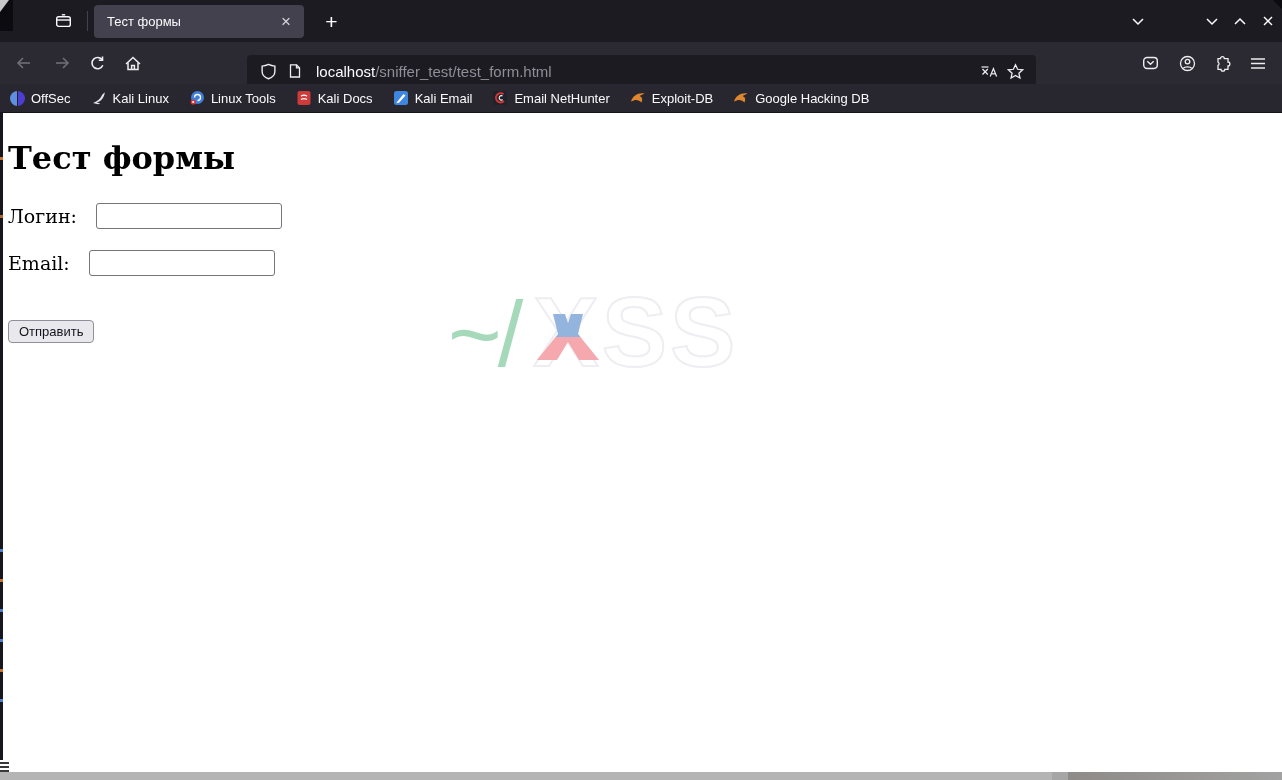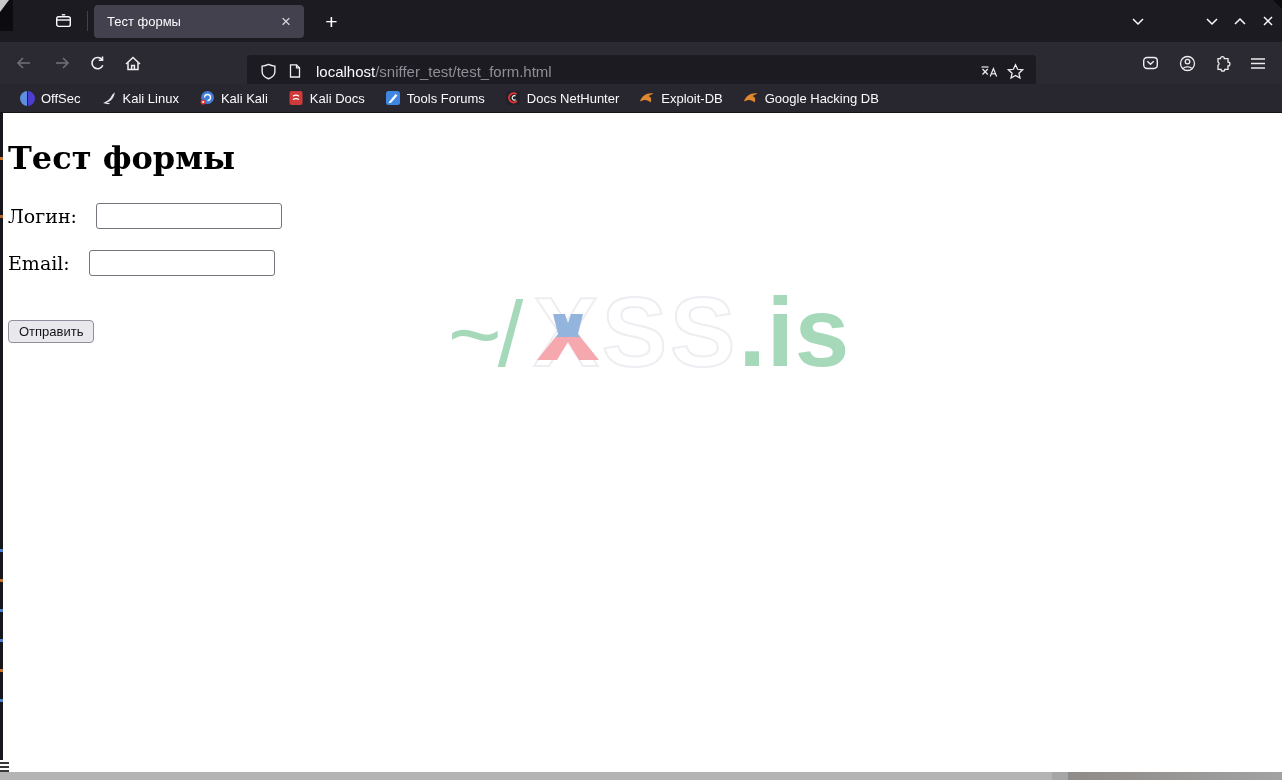--- a/index.html
+++ b/index.html
@@ -40,21 +40,21 @@
       border-radius:4px; display:flex; align-items:center; padding:8px 8px;margin-top:8px; }
   .url-text { flex:1; font-size:15px; margin-left:9px; white-space:nowrap; overflow:hidden; }
   .url-host { color:#fbfbfe; } .url-path { color:#8f8f99; }
   .urlbar-icon { width:26px; height:26px; display:flex; align-items:center; justify-content:center; }
   .right-btn { position:absolute; top:7px; width:28px; height:28px; display:flex;
       align-items:center; justify-content:center; }
   .btn-pocket { left:1136px; } .btn-account { left:1173px; } .btn-ext { left:1209px; } .btn-menu { left:1244px; }
 
   
   .bookmarksbar { position:absolute; left:0; top:84px; width:1282px; height:29px; background:#28272f;
-      border-bottom:1px solid #141419; display:flex; align-items:center; padding-left:16px; }
+      border-bottom:1px solid #141419; display:flex; align-items:center; padding-left:6px; }
   .bm-item { display:flex; align-items:center; gap:6px; margin-right:14px; padding:2px 3px;
       border-radius:3px; }
   .bm-label { color:#fbfbfe; font-size:13px; white-space:nowrap; }
   .bm-ico { width:16px; height:16px; display:flex; align-items:center; justify-content:center; }
   .ico-offsec { width:15px; height:15px; border-radius:50%;
       background:linear-gradient(90deg,#5e8fe0 0 44%,#22212a 44% 56%,#4b3ed0 56% 100%); }
 
   
   .content { position:absolute; left:0; top:113px; width:1282px; height:659px; background:#fff;
       color:#000; overflow:hidden; }
@@ -266,49 +266,49 @@
     </div>
     <div class="bm-item">
       <span class="bm-ico">
         <svg width="16" height="16" viewBox="0 0 16 16">
           <circle cx="8.5" cy="7.5" r="6.5" fill="#3f7fd9"></circle>
           <path d="M5.5 7.5 a3 3 0 1 1 3 3" stroke="#fff" stroke-width="1.3" fill="none"></path>
           <circle cx="4.2" cy="12" r="2.6" fill="#d93434"></circle>
           <circle cx="4.2" cy="12" r="1.1" fill="#fff"></circle>
         </svg>
       </span>
-      <span class="bm-label">Kali Kali</span>
+      <span class="bm-label">Linux Tools</span>
     </div>
     <div class="bm-item">
       <span class="bm-ico">
         <svg width="16" height="16" viewBox="0 0 16 16">
           <rect x="1.5" y="1" width="13" height="14" rx="2" fill="#cf3a3a"></rect>
           <path d="M5 6.2 q3 -2 6 0 M5 9.6 q3 -2 6 0" stroke="#fff" stroke-width="1.2" fill="none"></path>
         </svg>
       </span>
       <span class="bm-label">Kali Docs</span>
     </div>
     <div class="bm-item">
       <span class="bm-ico">
         <svg width="16" height="16" viewBox="0 0 16 16">
           <rect x="1" y="1" width="14" height="14" rx="2.5" fill="#3f86e0"></rect>
           <path d="M4 12 L10.5 4 L12.5 5.5 L6 12.8 L3.5 13.2 Z" fill="#fff"></path>
         </svg>
       </span>
-      <span class="bm-label">Tools Forums</span>
+      <span class="bm-label">Kali Email</span>
     </div>
     <div class="bm-item">
       <span class="bm-ico">
         <svg width="16" height="16" viewBox="0 0 16 16">
           <rect x="1" y="1" width="14" height="14" rx="2.5" fill="#20222b"></rect>
           <path d="M11.5 4.2 a4.6 4.6 0 1 0 0.4 6.8" stroke="#d93434" stroke-width="2" fill="none"></path>
           <path d="M10.5 6 a2.2 2.2 0 1 0 0.2 3.6" stroke="#fff" stroke-width="1.1" fill="none"></path>
         </svg>
       </span>
-      <span class="bm-label">Docs NetHunter</span>
+      <span class="bm-label">Email NetHunter</span>
     </div>
     <div class="bm-item">
       <span class="bm-ico">
         <svg width="16" height="16" viewBox="0 0 16 16">
           <path d="M1 11.5 C3 5.5 8 2.5 14.5 3.5 L9.5 6 C12 7 13 9 11.5 12.5 C9.5 10.5 7 9.6 3.8 10.4 Z" fill="#e0862e"></path>
         </svg>
       </span>
       <span class="bm-label">Exploit-DB</span>
     </div>
     <div class="bm-item">
@@ -347,21 +347,20 @@
                 <rect x="-2" y="-1" width="66" height="24"></rect>
               </clipPath>
             <clipPath id="xbot">
                 <rect x="-2" y="23" width="66" height="25"></rect>
               </clipPath>
           </defs>
           <path clip-path="url(#xtop)" fill="#93b5dd" d="M16 0 L28 0 L31 9 L34 0 L46 0 L41 20 L62 46 L42 46 L31 28 L20 46 L0 46 L21 20 Z"></path>
           <path clip-path="url(#xbot)" fill="#f5a8ae" d="M16 0 L28 0 L31 9 L34 0 L46 0 L41 20 L62 46 L42 46 L31 28 L20 46 L0 46 L21 20 Z"></path>
         </svg>
       </span>
-      <span class="wm-suffix">.is</span>
     </div>
   </div>
 
   <div class="left-strip">
     <span class="strip-dot" style="top:44px;background:#c9712f;"></span>
     <span class="strip-dot" style="top:102px;background:#b5622b;"></span>
     <span class="strip-dot" style="top:436px;background:#4f7fd0;"></span>
     <span class="strip-dot" style="top:466px;background:#c9712f;"></span>
     <span class="strip-dot" style="top:496px;background:#4f7fd0;"></span>
     <span class="strip-dot" style="top:526px;background:#4f7fd0;"></span>

